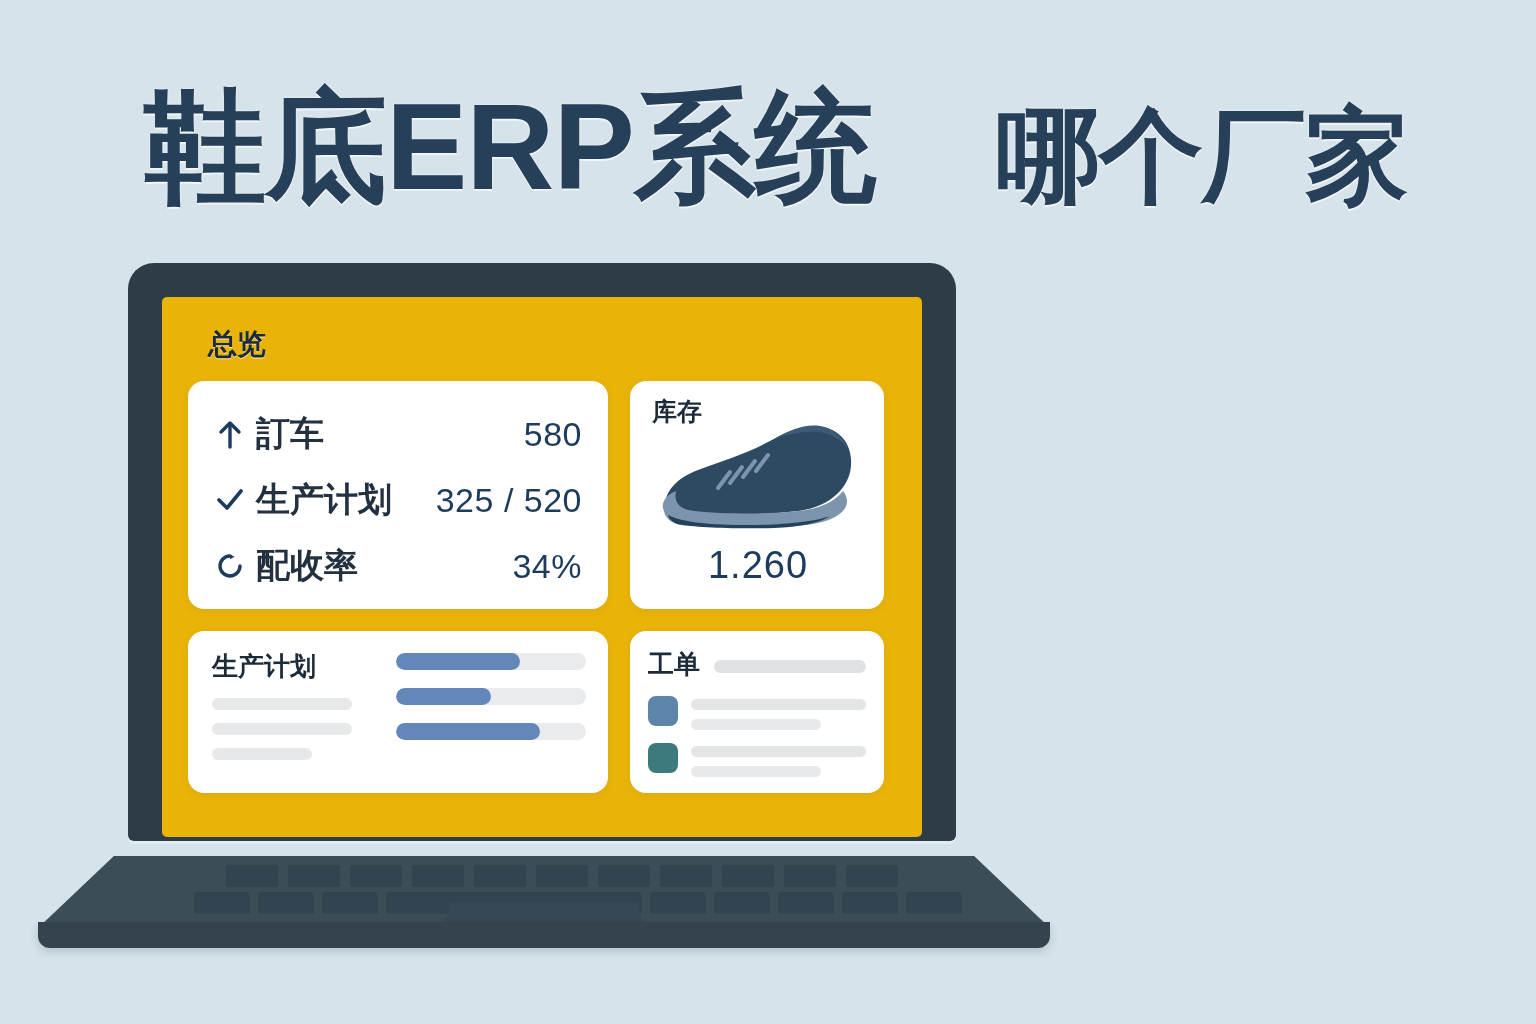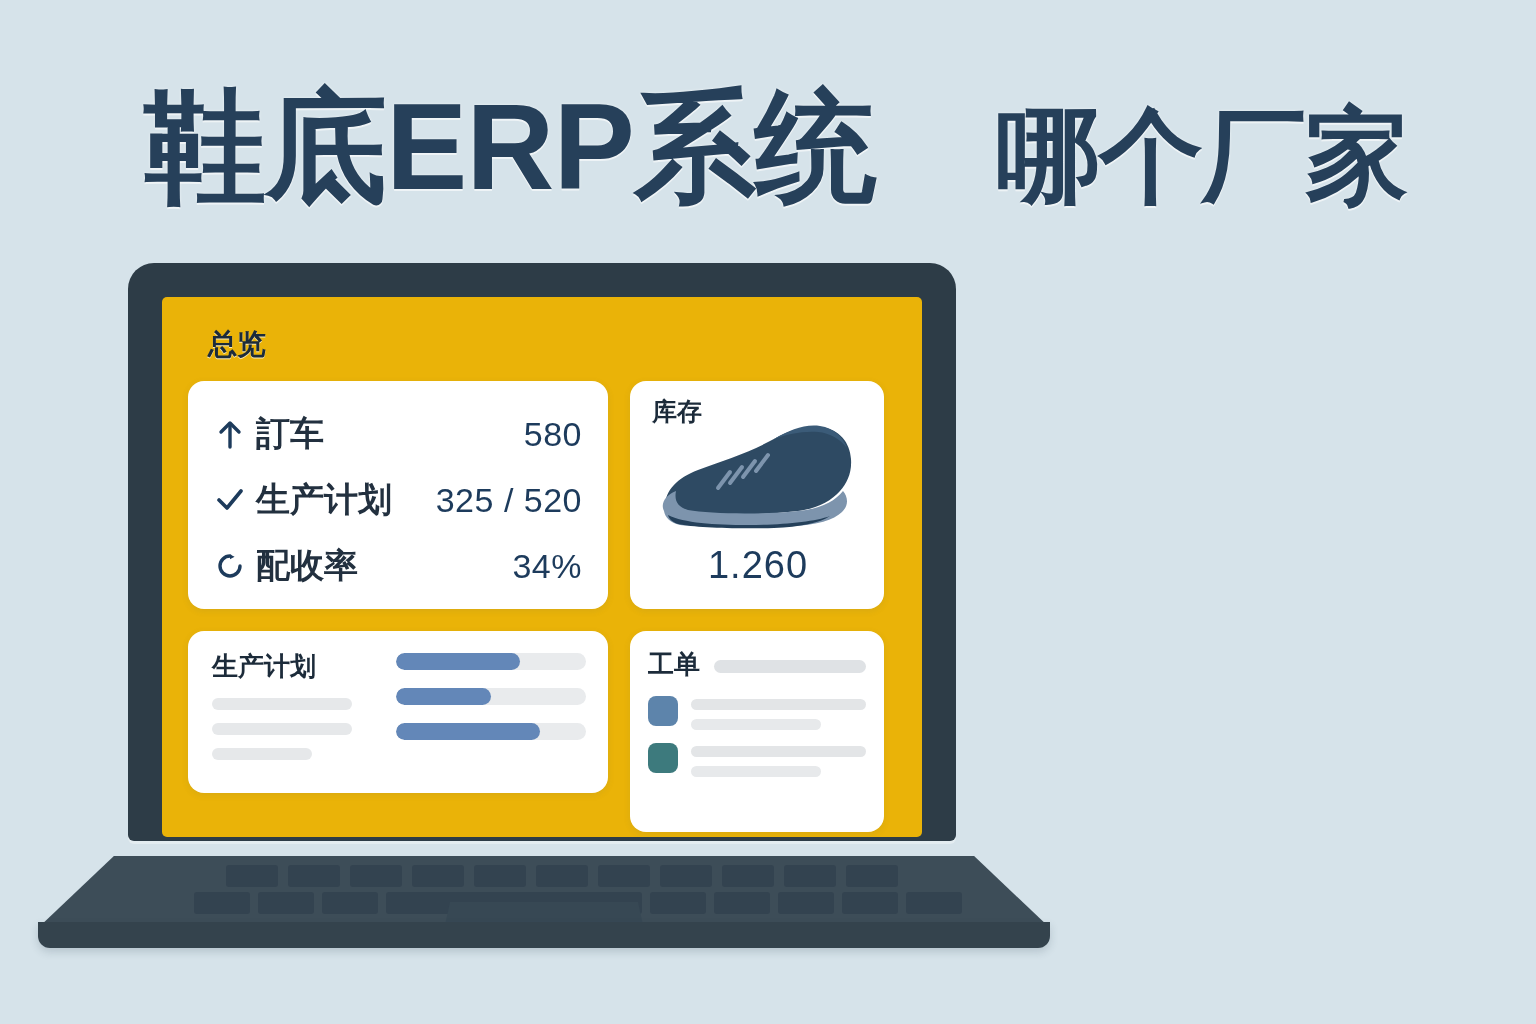--- a/index.html
+++ b/index.html
@@ -100,21 +100,21 @@
   }
   .grid-row{display:flex;gap:22px;}
   .card{
     background:#ffffff;
     border-radius:16px;
     box-shadow:0 2px 7px rgba(70,90,110,.10);
   }
   #card-kpi{width:420px;height:228px;padding:20px 26px 0 24px;box-sizing:border-box;}
   #card-inventory{width:254px;height:228px;padding:14px 16px 0 22px;box-sizing:border-box;position:relative;}
   #card-plan{width:420px;height:162px;padding:18px 22px 0 24px;box-sizing:border-box;position:relative;}
-  #card-workorder{width:254px;height:201px;padding:16px 18px 0 18px;box-sizing:border-box;position:relative;}
+  #card-workorder{width:254px;height:162px;padding:16px 18px 0 18px;box-sizing:border-box;position:relative;}
 
   
   .kpi-row{
     display:flex;align-items:center;
     height:66px;
   }
   .kpi-icon{
     width:36px;height:34px;flex:0 0 36px;
     display:flex;align-items:center;justify-content:center;
     color:#1f3photo;

